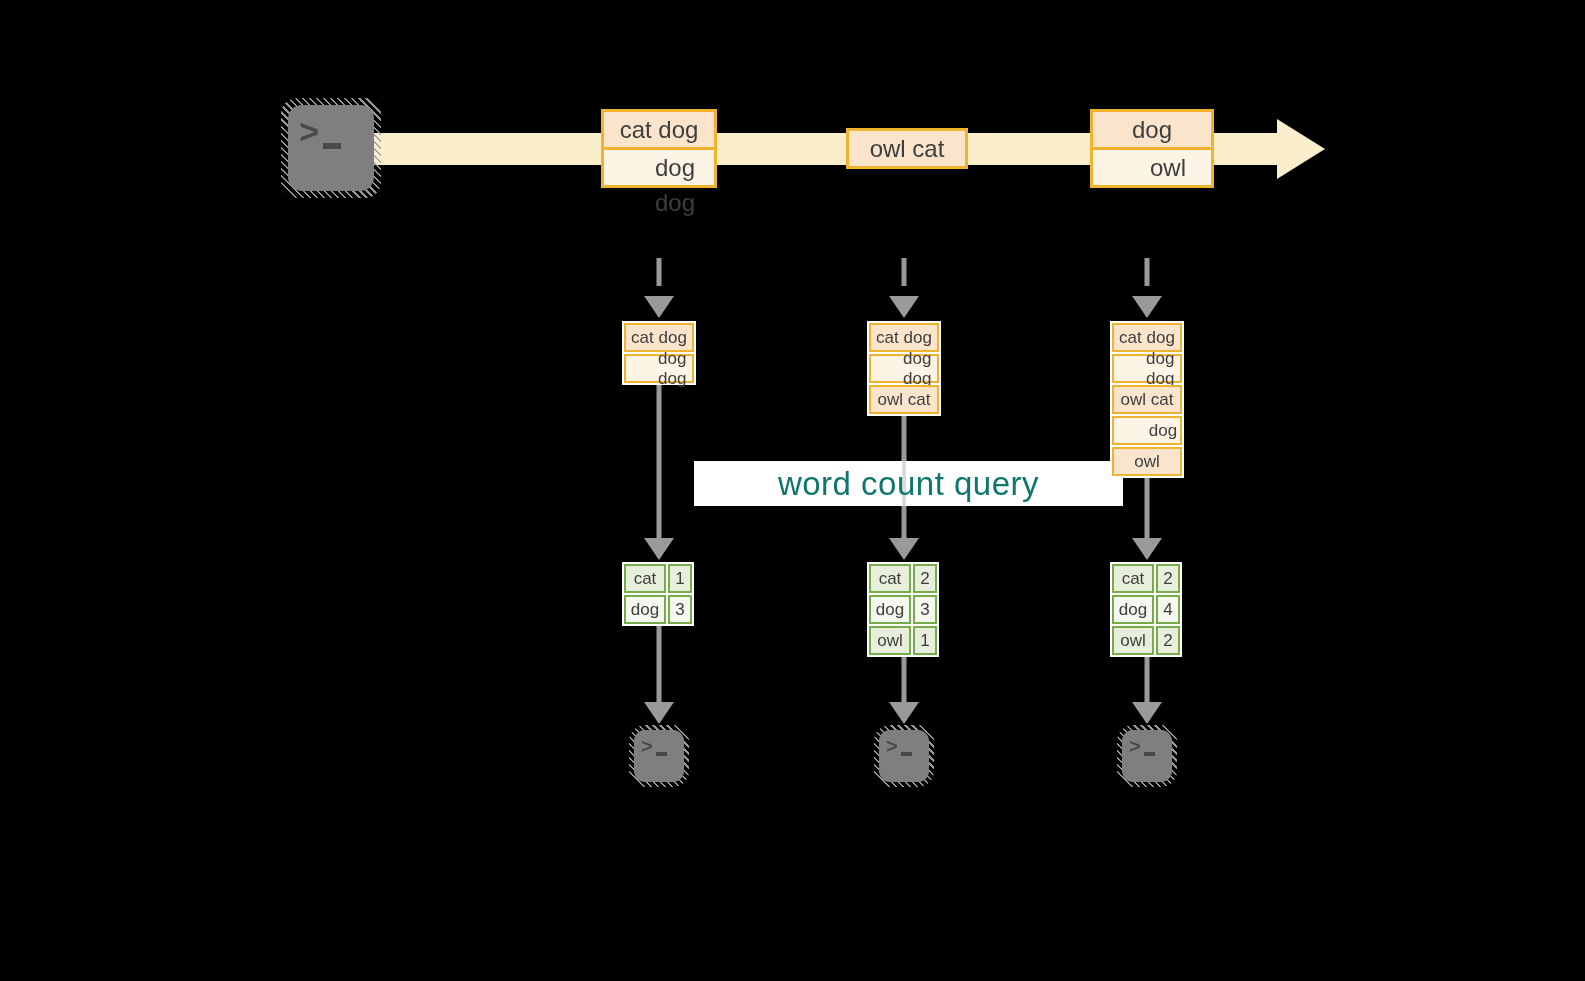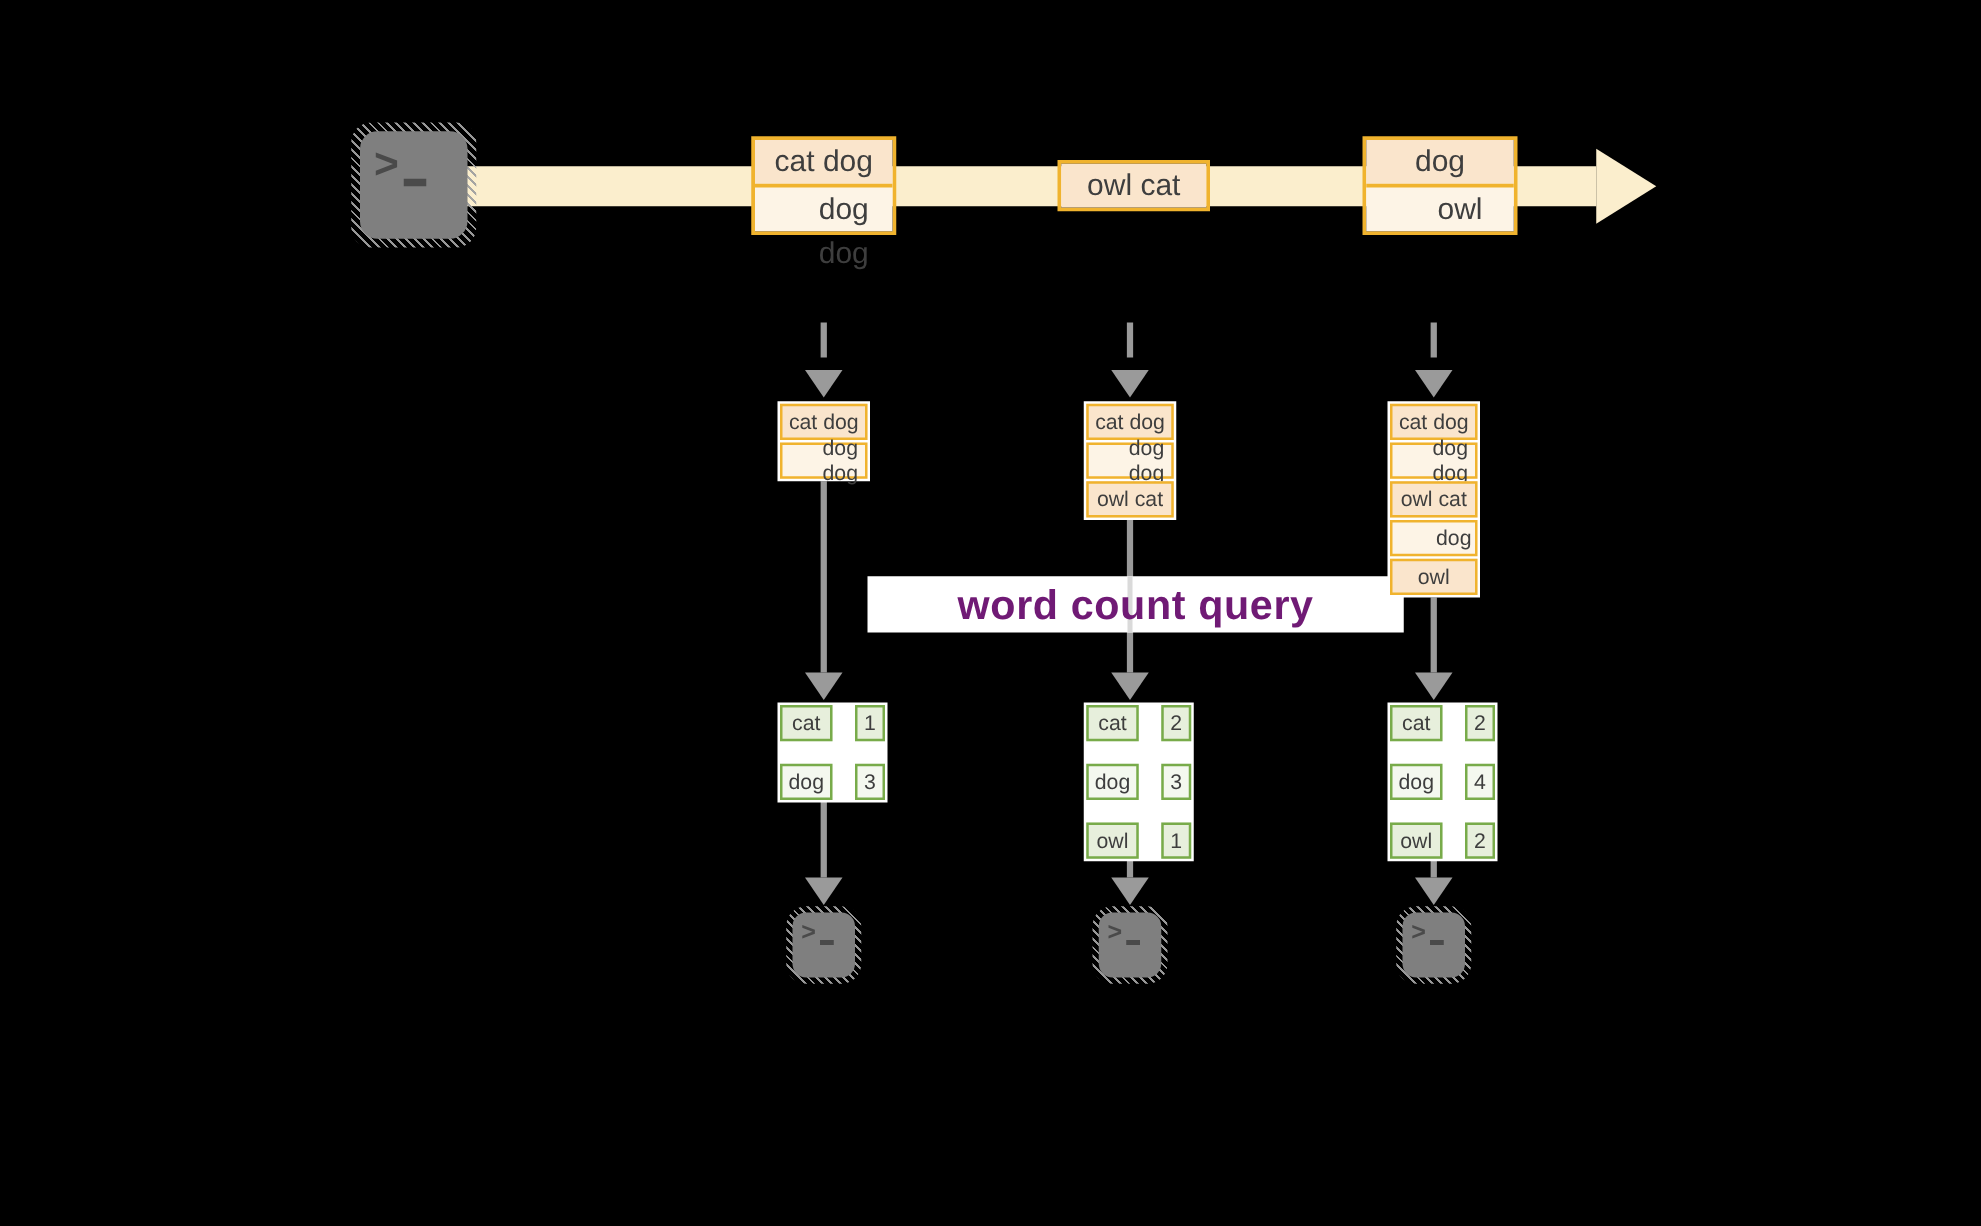--- a/index.html
+++ b/index.html
@@ -31,24 +31,24 @@
   .vdash,.vline{position:absolute;width:5px;background:#9a9a9a;transform:translateX(-50%);z-index:1;}
   .ahead{position:absolute;width:0;height:0;transform:translateX(-50%);z-index:1;
     border-left:15px solid transparent;border-right:15px solid transparent;border-top:22px solid #9a9a9a;}
   
   .stack{position:absolute;background:#fff;padding:2px;display:flex;flex-direction:column;gap:2px;z-index:4;}
   .stack .cell{box-sizing:border-box;height:29px;border:2px solid #f0b32e;
     display:flex;align-items:center;justify-content:center;font-size:17px;}
   
   .qbox{position:absolute;left:694px;top:461px;width:429px;height:45px;background:#ffffff;z-index:3;}
   .qbox .qtext{position:absolute;inset:0;display:flex;align-items:center;justify-content:center;
-    font-size:33px;font-weight:700;color:#701a75;letter-spacing:.5px;}
+    font-size:33px;font-weight:400;color:#0f766e;letter-spacing:.5px;}
   .qbox .seethru{position:absolute;left:208px;top:0;width:4px;height:45px;background:#dadada;}
   
-  .wtable{position:absolute;background:#fff;padding:2px;display:grid;grid-template-columns:42px 24px;gap:18px;z-index:4;}
+  .wtable{position:absolute;background:#fff;padding:2px;display:grid;grid-template-columns:42px 24px;gap:2px;z-index:4;}
   .wtable .cell{box-sizing:border-box;height:29px;border:2px solid #78ab4a;
     display:flex;align-items:center;justify-content:center;font-size:17px;}
   .ga{background:#e7efdc;}
   .gb{background:#f4f8ef;}
 </style>
 </head>
 <body>
 
 <div class="canvas">
 

